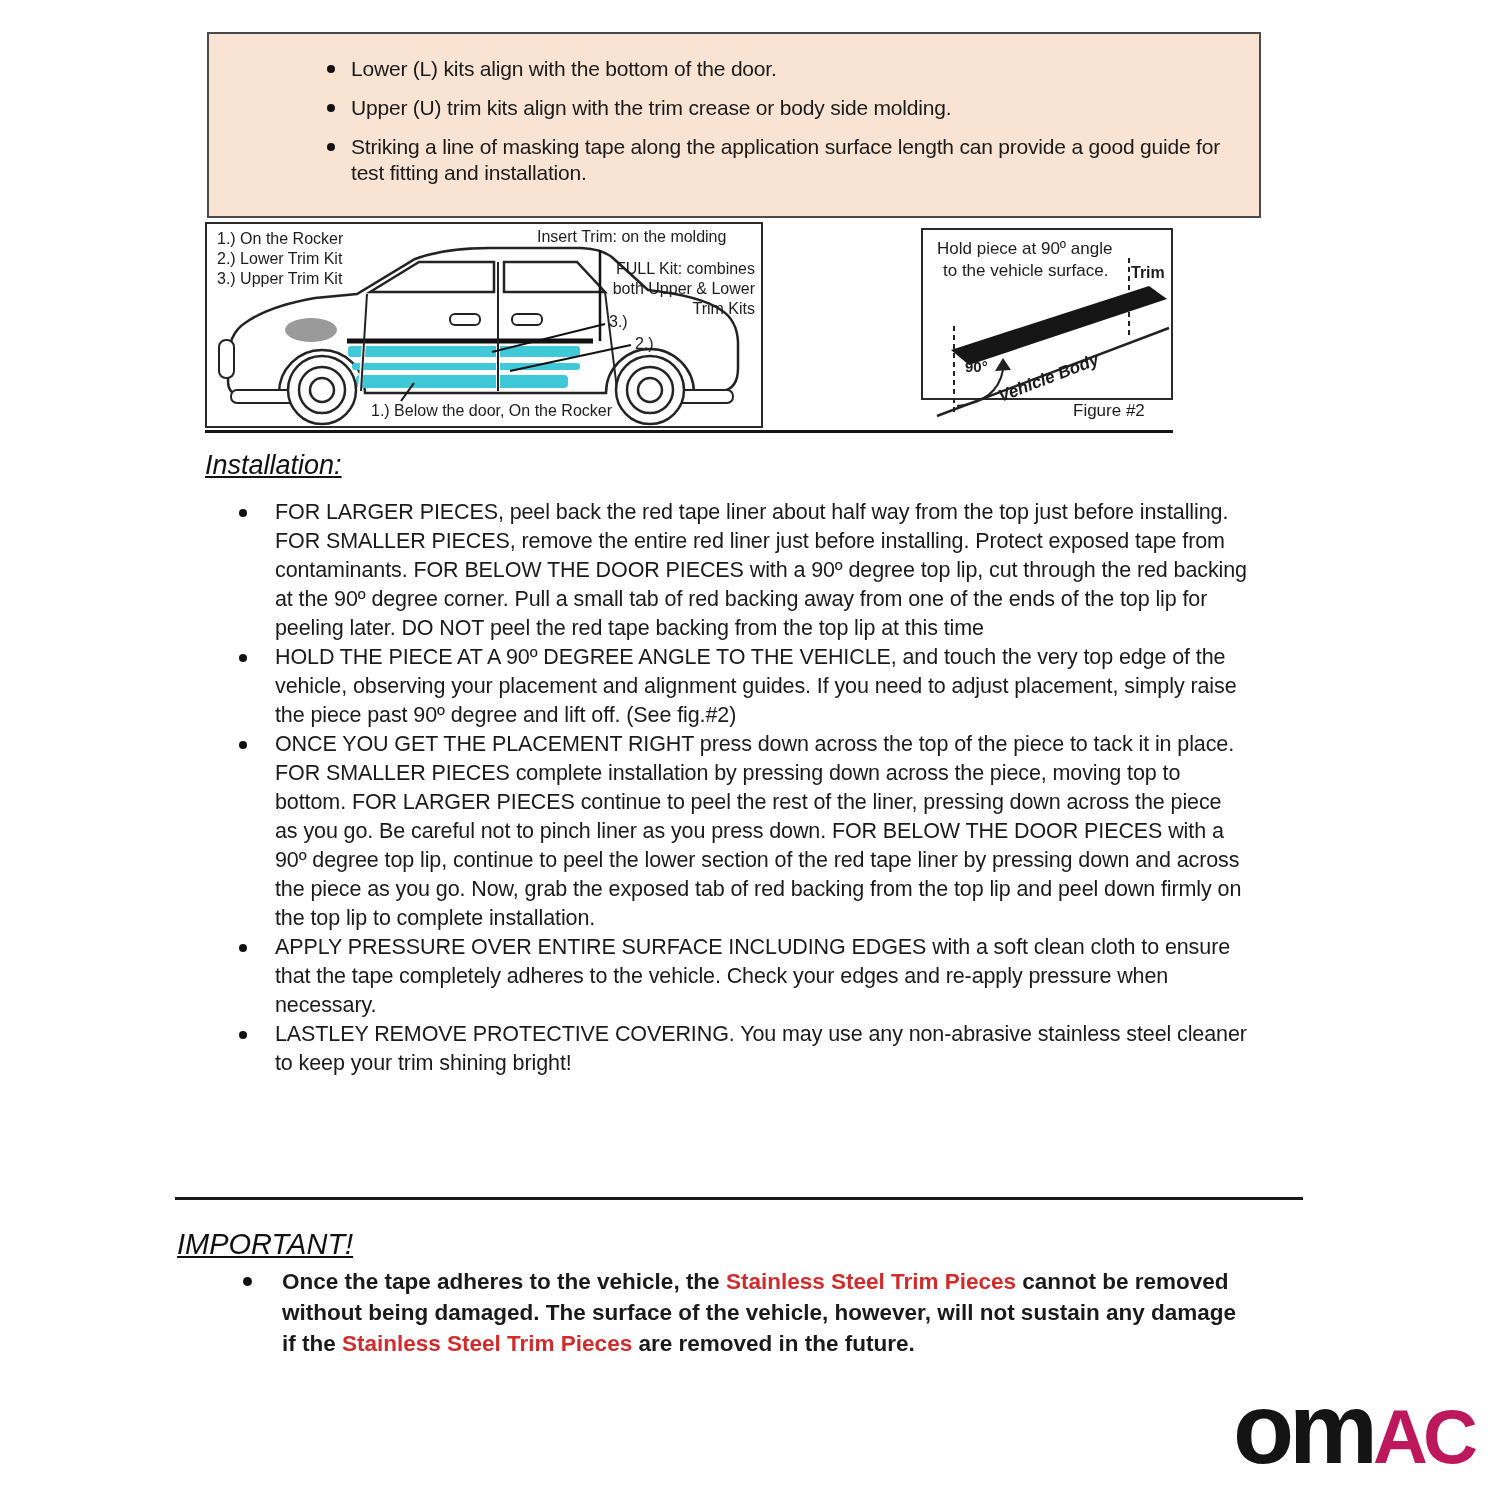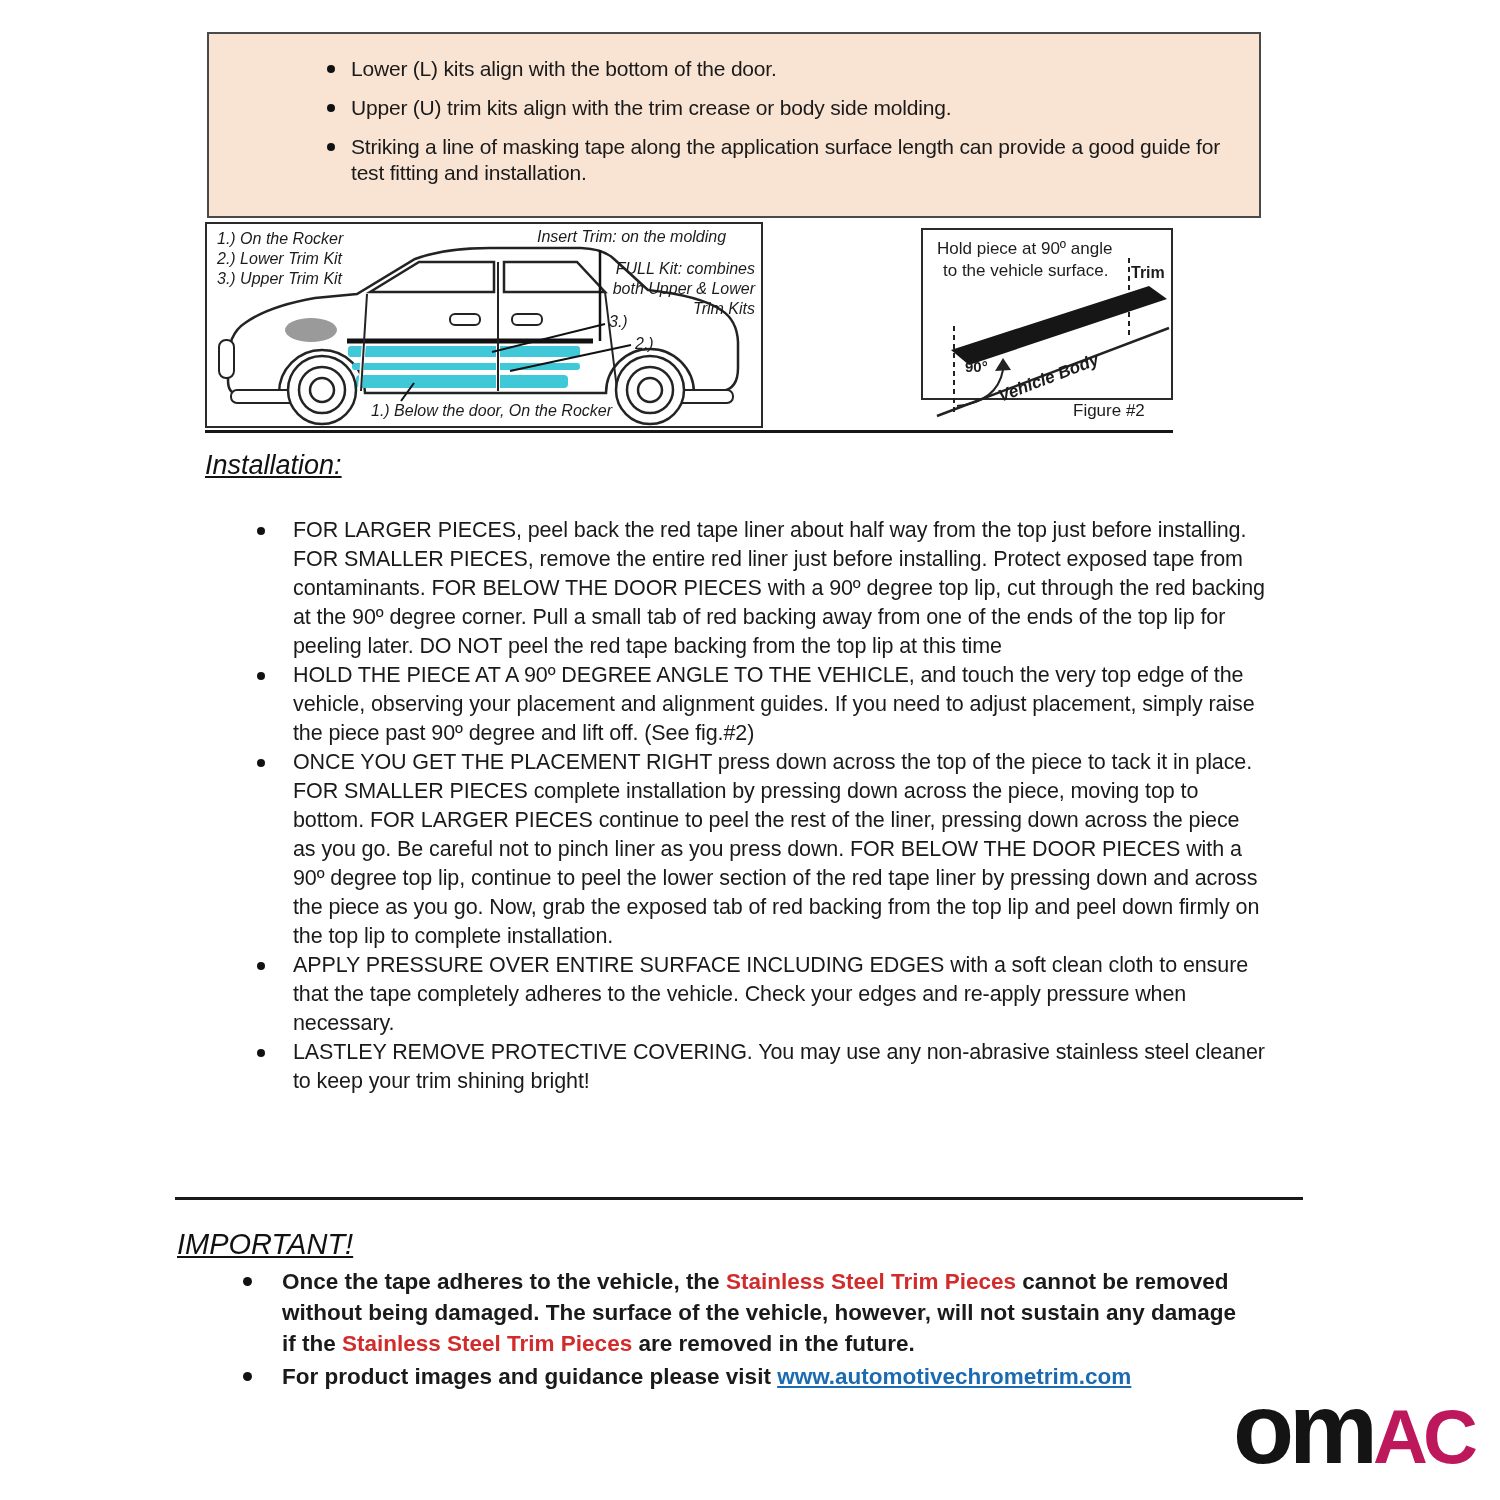--- a/index.html
+++ b/index.html
@@ -17,34 +17,34 @@
     padding:8px 16px 0 16px;
   }
   .tip-heading{font-size:23px;margin:0;}
   .tip-list{list-style:none;margin:14px 0 0 0;padding:0 0 0 126px;font-size:21px;letter-spacing:-0.2px;}
   .tip-list li{position:relative;margin:0 0 13px 0;line-height:26px;max-width:935px;}
   .tip-list li::before{
     content:"";position:absolute;left:-24px;top:9px;width:8px;height:8px;border-radius:50%;background:#111;
   }
 
   
-  .car-box{left:205px;top:222px;width:558px;height:206px;border:2px solid #2a2a2a;box-sizing:border-box;background:#fff;font-style:italic;}
+  .car-box{left:205px;top:222px;width:558px;height:206px;border:2px solid #2a2a2a;box-sizing:border-box;background:#fff;}
   .fig-box{left:921px;top:228px;width:252px;height:172px;border:2px solid #2a2a2a;box-sizing:border-box;background:#fff;}
   .rule-under-diagrams{left:205px;top:430px;width:968px;height:3px;background:#161616;}
   svg{display:block;}
   svg text{font-family:"Liberation Sans","DejaVu Sans",sans-serif;fill:#1c1c1c;}
 
   
   .section-heading{
     font-style:italic;font-size:27px;text-decoration:underline;color:#111;
   }
   .install-heading{left:205px;top:450px;}
   .install-list{
     left:237px;top:498px;width:1012px;
-    list-style:none;margin:18px;padding:0;font-size:21.5px;letter-spacing:-0.1px;
+    list-style:none;margin:0;padding:0;font-size:21.5px;letter-spacing:-0.1px;
   }
   .install-list li{position:relative;padding-left:38px;line-height:29px;max-width:1005px;}
   .install-list li::before{
     content:"";position:absolute;left:2px;top:11px;width:8px;height:8px;border-radius:50%;background:#111;
   }
 
   
   .rule-important{left:175px;top:1197px;width:1128px;height:3px;background:#1a1a1a;}
   .important-heading{left:177px;top:1216px;font-size:29px;margin-top:12px;}
   .important-list{
@@ -167,20 +167,17 @@
 </ul>
 
 <div class="abs rule-important"></div>
 
 <div class="abs section-heading important-heading">IMPORTANT!</div>
 
 <ul class="abs important-list">
   <li>
     <span>Once the tape adheres to the vehicle, the </span><span class="red-em">Stainless Steel Trim Pieces</span><span> cannot be removed without being damaged. The surface of the vehicle, however, will not sustain any damage if the </span><span class="red-em">Stainless Steel Trim Pieces</span><span> are removed in the future.</span>
   </li>
-  <li>
-    <span>For product images and guidance please visit </span><a class="doc-link">www.automotivechrometrim.com</a>
-  </li>
 </ul>
 
 <div class="abs logo">
   <span class="om">om</span><span class="ac">AC</span>
 </div>
 
 </body></html>

